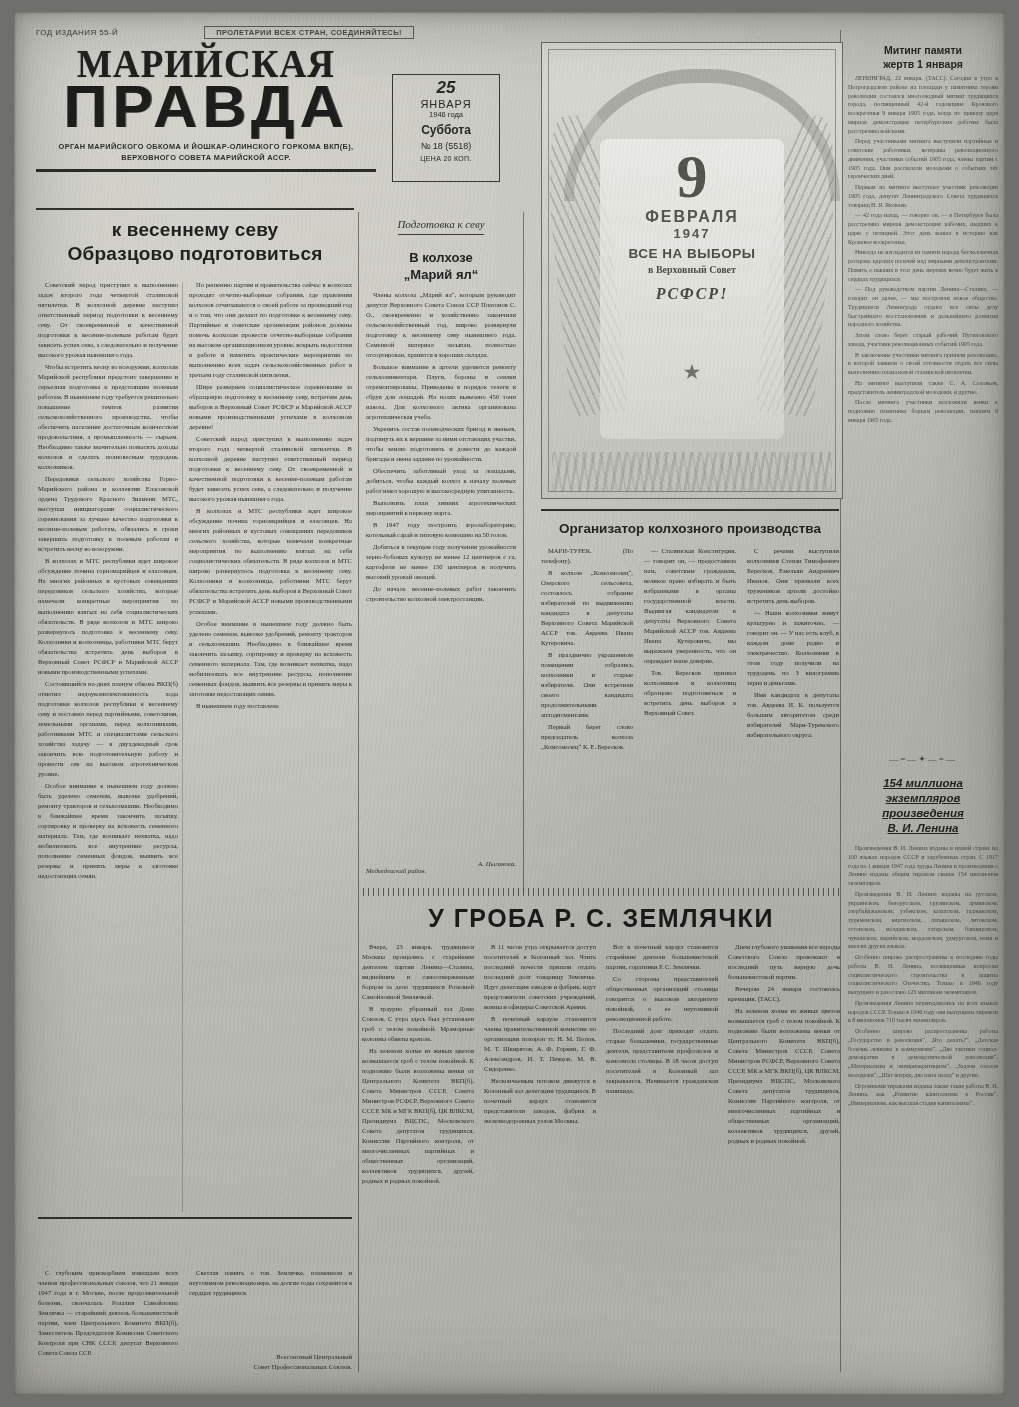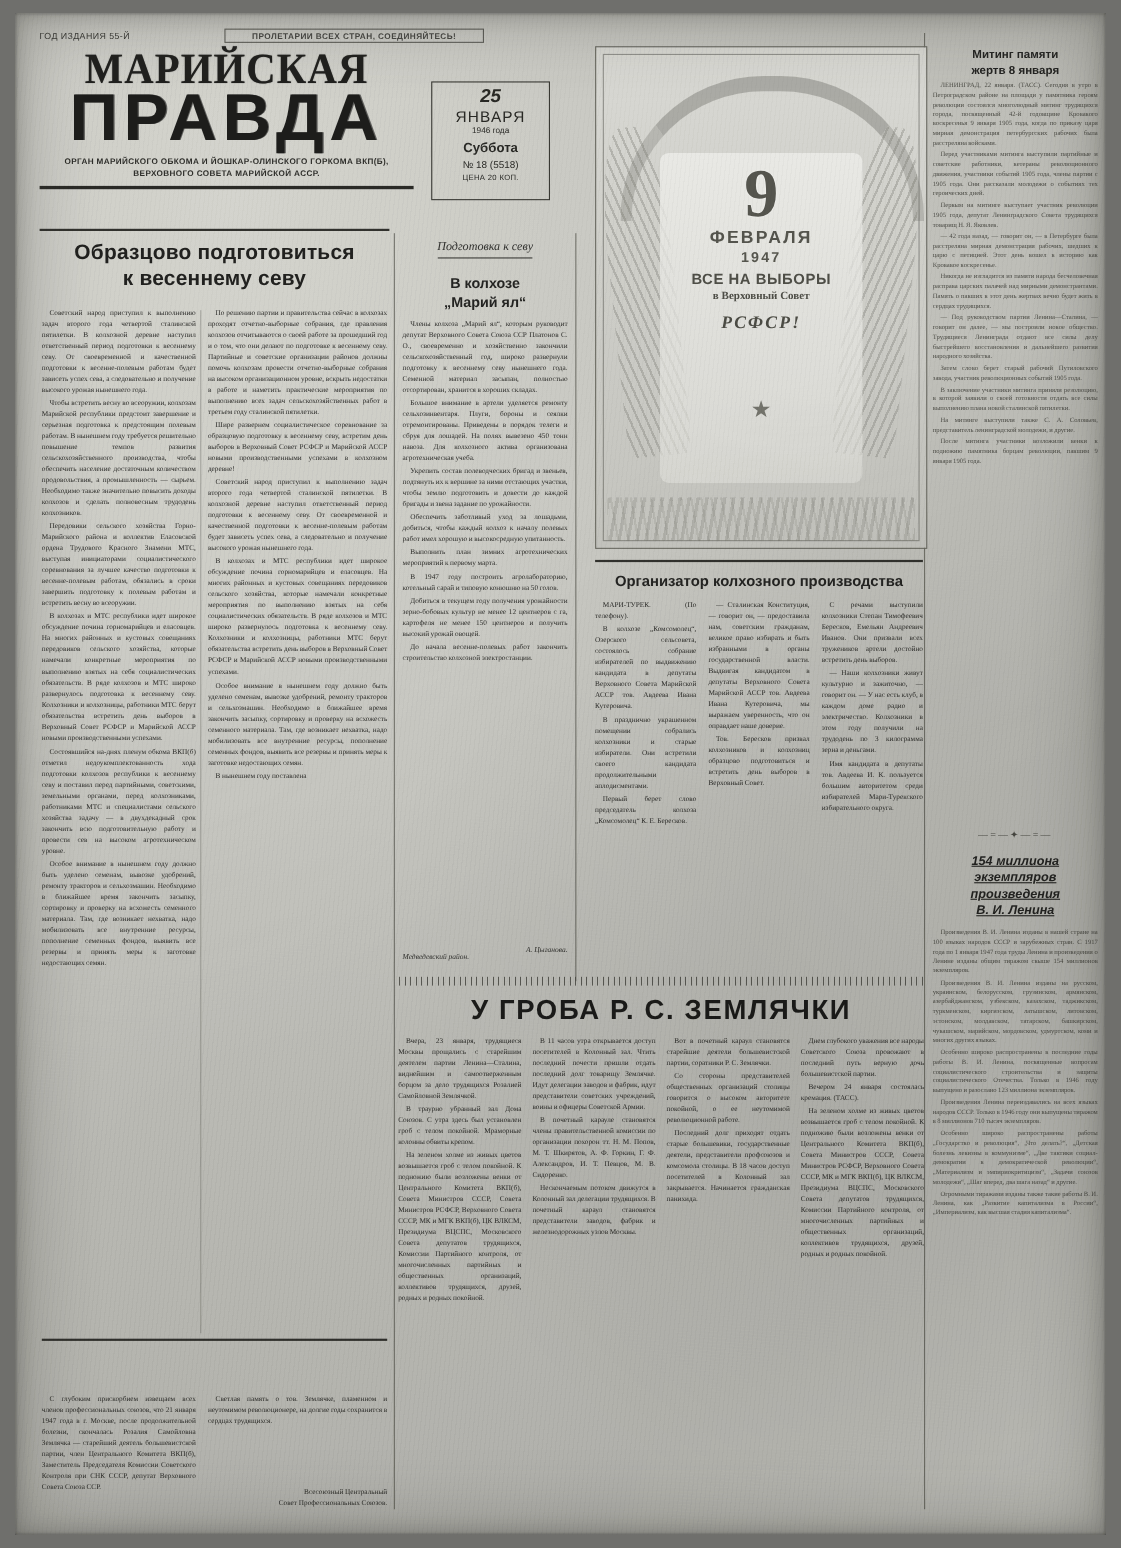--- a/index.html
+++ b/index.html
@@ -38,21 +38,21 @@
     box-shadow:inset 0 0 70px rgba(60,60,55,.40), inset 0 0 18px rgba(40,40,36,.28);
   }
   
   .topstrip{
     position:absolute;left:22px;top:14px;width:946px;
     display:flex;align-items:center;gap:14px;
     font-size:8px;letter-spacing:.4px;color:#3a3a36;
     text-transform:uppercase;font-family:"Liberation Sans",sans-serif;
   }
   .topstrip .slogan{
-    border:1px solid #55554f;padding:1px 24px;font-weight:700;font-size:7.5px;
+    border:1px solid #55554f;padding:1px 11px;font-weight:700;font-size:7.5px;
     opacity:.9;
   }
   
   .masthead{position:absolute;left:22px;top:34px;width:340px;text-align:center;}
   .mh1{
     font-family:"Liberation Serif",serif;font-weight:700;
     font-size:37px;letter-spacing:1px;color:#222220;line-height:.95;
     text-shadow:0 0 1px rgba(0,0,0,.5);
     transform:scaleY(1.06);
   }
@@ -70,21 +70,21 @@
   }
   .mhrule{margin-top:5px;height:3px;background:#2c2c28;}
   
   .datebox{
     position:absolute;left:378px;top:62px;width:108px;height:108px;
     border:1px solid #3a3a35;text-align:center;
     font-family:"Liberation Sans",sans-serif;color:#2b2b27;
     padding-top:4px;box-sizing:border-box;
   }
   .db-day{font-size:17px;font-weight:700;font-style:italic;line-height:1.1;}
-  .db-mon{font-size:14px;letter-spacing:1px;}
+  .db-mon{font-size:11px;letter-spacing:1px;}
   .db-year{font-size:7.5px;}
   .db-dow{font-size:12px;font-weight:700;margin-top:4px;}
   .db-no{font-size:9px;margin-top:4px;}
   .db-price{font-size:7px;margin-top:4px;letter-spacing:.3px;}
   
   .hr-thick{position:absolute;height:2px;background:#33332f;}
   .vr{position:absolute;width:1px;background:#57574f;opacity:.75;}
   
   .hl-main{
     font-family:"Liberation Sans",sans-serif;font-weight:700;
@@ -207,22 +207,22 @@
     <div class="db-price">ЦЕНА 20 КОП.</div>
   </div>
 
   <div class="hr-thick" style="left:22px;top:196px;width:318px;"></div>
   <div class="vr" style="left:344px;top:200px;height:1160px;"></div>
   <div class="vr" style="left:509px;top:200px;height:680px;"></div>
   <div class="vr" style="left:826px;top:18px;height:1342px;"></div>
   <div class="vr" style="left:168px;top:270px;height:930px;opacity:.35"></div>
 
   <div style="position:absolute;left:24px;top:206px;width:314px;" class="hl-main">
+    <div>к весеннему севу</div>
     <div>Образцово подготовиться</div>
-    <div>к весеннему севу</div>
   </div>
 
   <div class="col" style="left:24px;top:268px;width:140px;">
     <p>Советский народ приступил к выполнению задач второго года четвертой сталинской пятилетки. В колхозной деревне наступил ответственный период подготовки к весеннему севу. От своевременной и качественной подготовки к весенне-полевым работам будет зависеть успех сева, а следовательно и получение высокого урожая нынешнего года.</p>
     <p>Чтобы встретить весну во всеоружии, колхозам Марийской республики предстоит завершение и серьезная подготовка к предстоящим полевым работам. В нынешнем году требуется решительно повышение темпов развития сельскохозяйственного производства, чтобы обеспечить население достаточным количеством продовольствия, а промышленность — сырьем. Необходимо также значительно повысить доходы колхозов и сделать полновесным трудодень колхозников.</p>
     <p>Передовики сельского хозяйства Горно-Марийского района и коллектив Еласовской орденa Трудового Красного Знамени МТС, выступая инициаторами социалистического соревнования за лучшее качество подготовки к весенне-полевым работам, обязались в сроки завершить подготовку к полевым работам и встретить весну во всеоружии.</p>
     <p>В колхозах и МТС республики идет широкое обсуждение почина горномарийцев и еласовцев. На многих районных и кустовых совещаниях передовиков сельского хозяйства, которые намечали конкретные мероприятия по выполнению взятых на себя социалистических обязательств. В ряде колхозов и МТС широко развернулось подготовка к весеннему севу. Колхозники и колхозницы, работники МТС берут обязательства встретить день выборов в Верховный Совет РСФСР и Марийской АССР новыми производственными успехами.</p>
     <p>Состоявшийся на-днях пленум обкома ВКП(б) отметил недоукомплектованность хода подготовки колхозов республики к весеннему севу и поставил перед партийными, советскими, земельными органами, перед колхозниками, работниками МТС и специалистами сельского хозяйства задачу — в двухдекадный срок закончить всю подготовительную работу и провести сев на высоком агротехническом уровне.</p>
     <p>Особое внимание в нынешнем году должно быть уделено семенам, вывозке удобрений, ремонту тракторов и сельхозмашин. Необходимо в ближайшее время закончить засыпку, сортировку и проверку на всхожесть семенного материала. Там, где возникает нехватка, надо мобилизовать все внутренние ресурсы, пополнение семенных фондов, выявить все резервы и принять меры к заготовке недостающих семян.</p>
   </div>
@@ -328,21 +328,21 @@
     <p>Последний долг приходят отдать старые большевики, государственные деятели, представители профсоюзов и комсомола столицы. В 18 часов доступ посетителей в Колонный зал закрывается. Начинается гражданская панихида.</p>
   </div>
   <div class="col" style="left:714px;top:930px;width:112px;">
     <p>Днем глубокого уважения все народы Советского Союза провожают в последний путь верную дочь большевистской партии.</p>
     <p>Вечером 24 января состоялась кремация. (ТАСС).</p>
     <p>На зеленом холме из живых цветов возвышается гроб с телом покойной. К подножию были возложены венки от Центрального Комитета ВКП(б), Совета Министров СССР, Совета Министров РСФСР, Верховного Совета СССР, МК и МГК ВКП(б), ЦК ВЛКСМ, Президиума ВЦСПС, Московского Совета депутатов трудящихся, Комиссии Партийного контроля, от многочисленных партийных и общественных организаций, коллективов трудящихся, друзей, родных и родных покойной.</p>
   </div>
 
   <div class="hl-sm" style="position:absolute;left:834px;top:32px;width:150px;font-size:10.5px;">
     <div>Митинг памяти</div>
-    <div>жертв 8 января</div>
+    <div>жертв 1 января</div>
   </div>
   <div class="col tiny faint" style="left:834px;top:62px;width:150px;">
     <p>ЛЕНИНГРАД, 22 января. (ТАСС). Сегодня в утро в Петроградском районе на площади у памятника героям революции состоялся многолюдный митинг трудящихся города, посвященный 42-й годовщине Кровавого воскресенья 9 января 1905 года, когда по приказу царя мирная демонстрация петербургских рабочих была расстреляна войсками.</p>
     <p>Перед участниками митинга выступили партийные и советские работники, ветераны революционного движения, участники событий 1905 года, члены партии с 1905 года. Они рассказали молодежи о событиях тех героических дней.</p>
     <p>Первым на митинге выступает участник революции 1905 года, депутат Ленинградского Совета трудящихся товарищ Н. Я. Яковлев.</p>
     <p>— 42 года назад, — говорит он, — в Петербурге была расстреляна мирная демонстрация рабочих, шедших к царю с петицией. Этот день вошел в историю как Кровавое воскресенье.</p>
     <p>Никогда не изгладится из памяти народа бесчеловечная расправа царских палачей над мирными демонстрантами. Память о павших в этот день жертвах вечно будет жить в сердцах трудящихся.</p>
     <p>— Под руководством партии Ленина—Сталина, — говорит он далее, — мы построили новое общество. Трудящиеся Ленинграда отдают все силы делу быстрейшего восстановления и дальнейшего развития народного хозяйства.</p>
     <p>Затем слово берет старый рабочий Путиловского завода, участник революционных событий 1905 года.</p>
     <p>В заключение участники митинга приняли резолюцию, в которой заявили о своей готовности отдать все силы выполнению плана новой сталинской пятилетки.</p>

